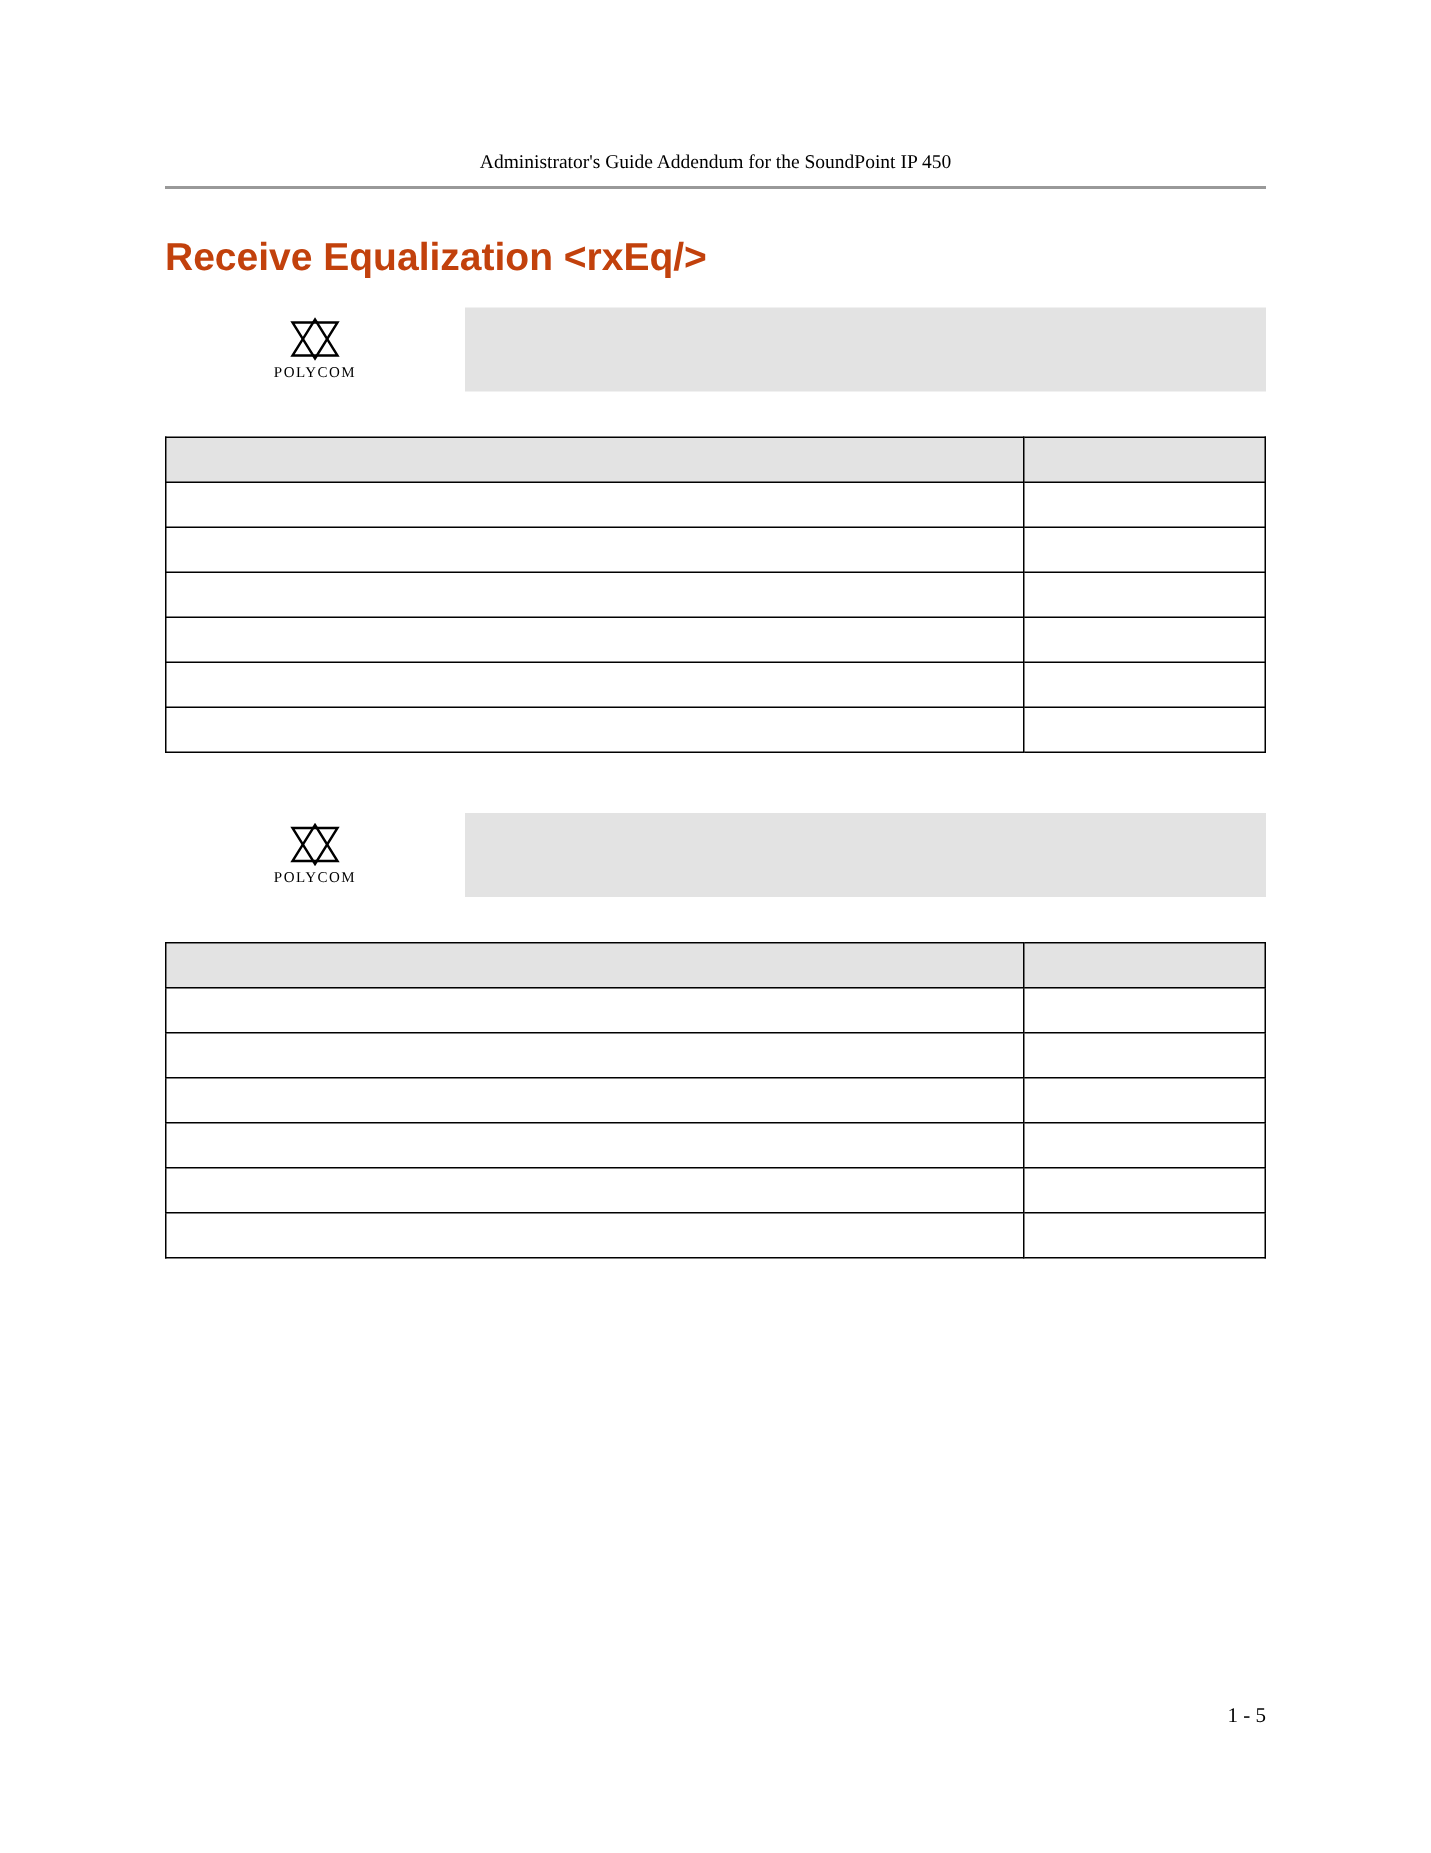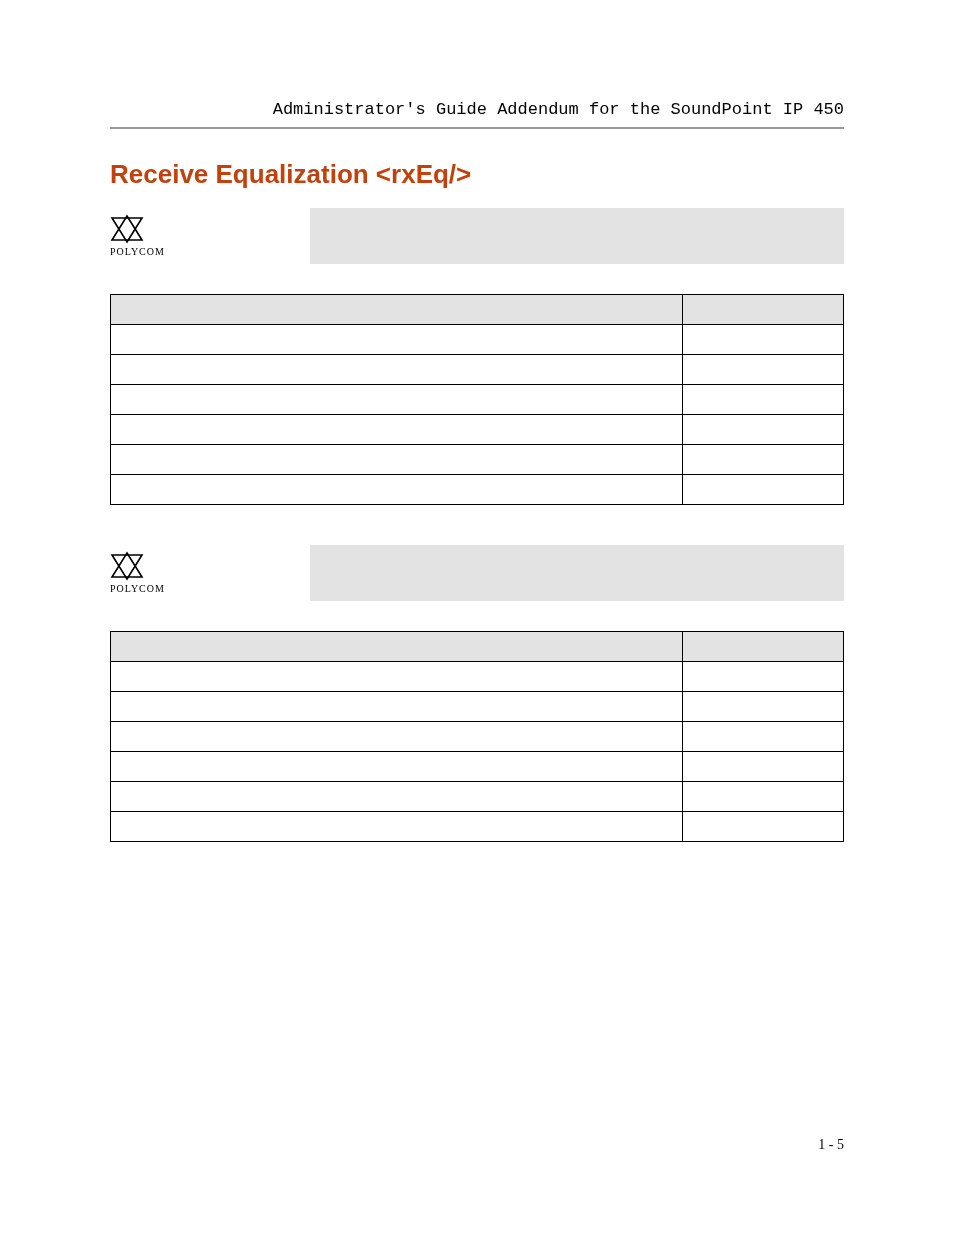--- a/index.html
+++ b/index.html
@@ -1,23 +1,23 @@
 <!DOCTYPE html>
 <html><head>
 <meta charset="utf-8">
 <style>
   * { box-sizing: border-box; margin: 0; padding: 0; }
   html, body { width: 954px; height: 1235px; background: #fff; font-family: Georgia, 'Times New Roman', serif; color: #000; }
   .page { position: relative; width: 954px; height: 1235px; padding: 100px 110px 60px 110px; }
-  .running-head { font-size: 17px; text-align: right; margin-bottom: 8px; font-family: Liberation Mono, monospace; }
+  .running-head { font-size: 13px; text-align: center; margin-bottom: 8px; font-family: Liberation Serif, serif; }
   .head-rule { border: none; border-top: 2px solid #999; margin-bottom: 30px; }
   .section-title { font-family: Arial, Helvetica, sans-serif; font-weight: bold; color: #c2410c; font-size: 26px; margin-bottom: 18px; }
   .intro { font-size: 15px; line-height: 1.35; margin-left: 200px; margin-right: 0; margin-bottom: 28px; }
   .note-block { display: flex; align-items: flex-start; margin-bottom: 30px; }
-  .logo-col { width: 200px; display: flex; flex-direction: column; align-items: flex-start; padding-top: 6px; }
+  .logo-col { width: 200px; display: flex; flex-direction: column; align-items: center; padding-top: 6px; }
   .logo-svg { width: 34px; height: 30px; }
   .logo-text { font-family: 'Times New Roman', serif; font-size: 10px; letter-spacing: 1px; margin-top: 2px; }
   .note-box { flex: 1; background: #e3e3e3; height: 56px; }
   .tbl { width: 100%; border-collapse: collapse; margin-bottom: 40px; }
   .tbl th, .tbl td { border: 1px solid #000; height: 30px; }
   .tbl th { background: #e3e3e3; }
   .tbl th.col1, .tbl td.col1 { width: 78%; }
   .tbl th.col2, .tbl td.col2 { width: 22%; }
   .page-num { position: absolute; bottom: 82px; right: 110px; font-size: 14px; font-family: Georgia, serif; }
 </style>

